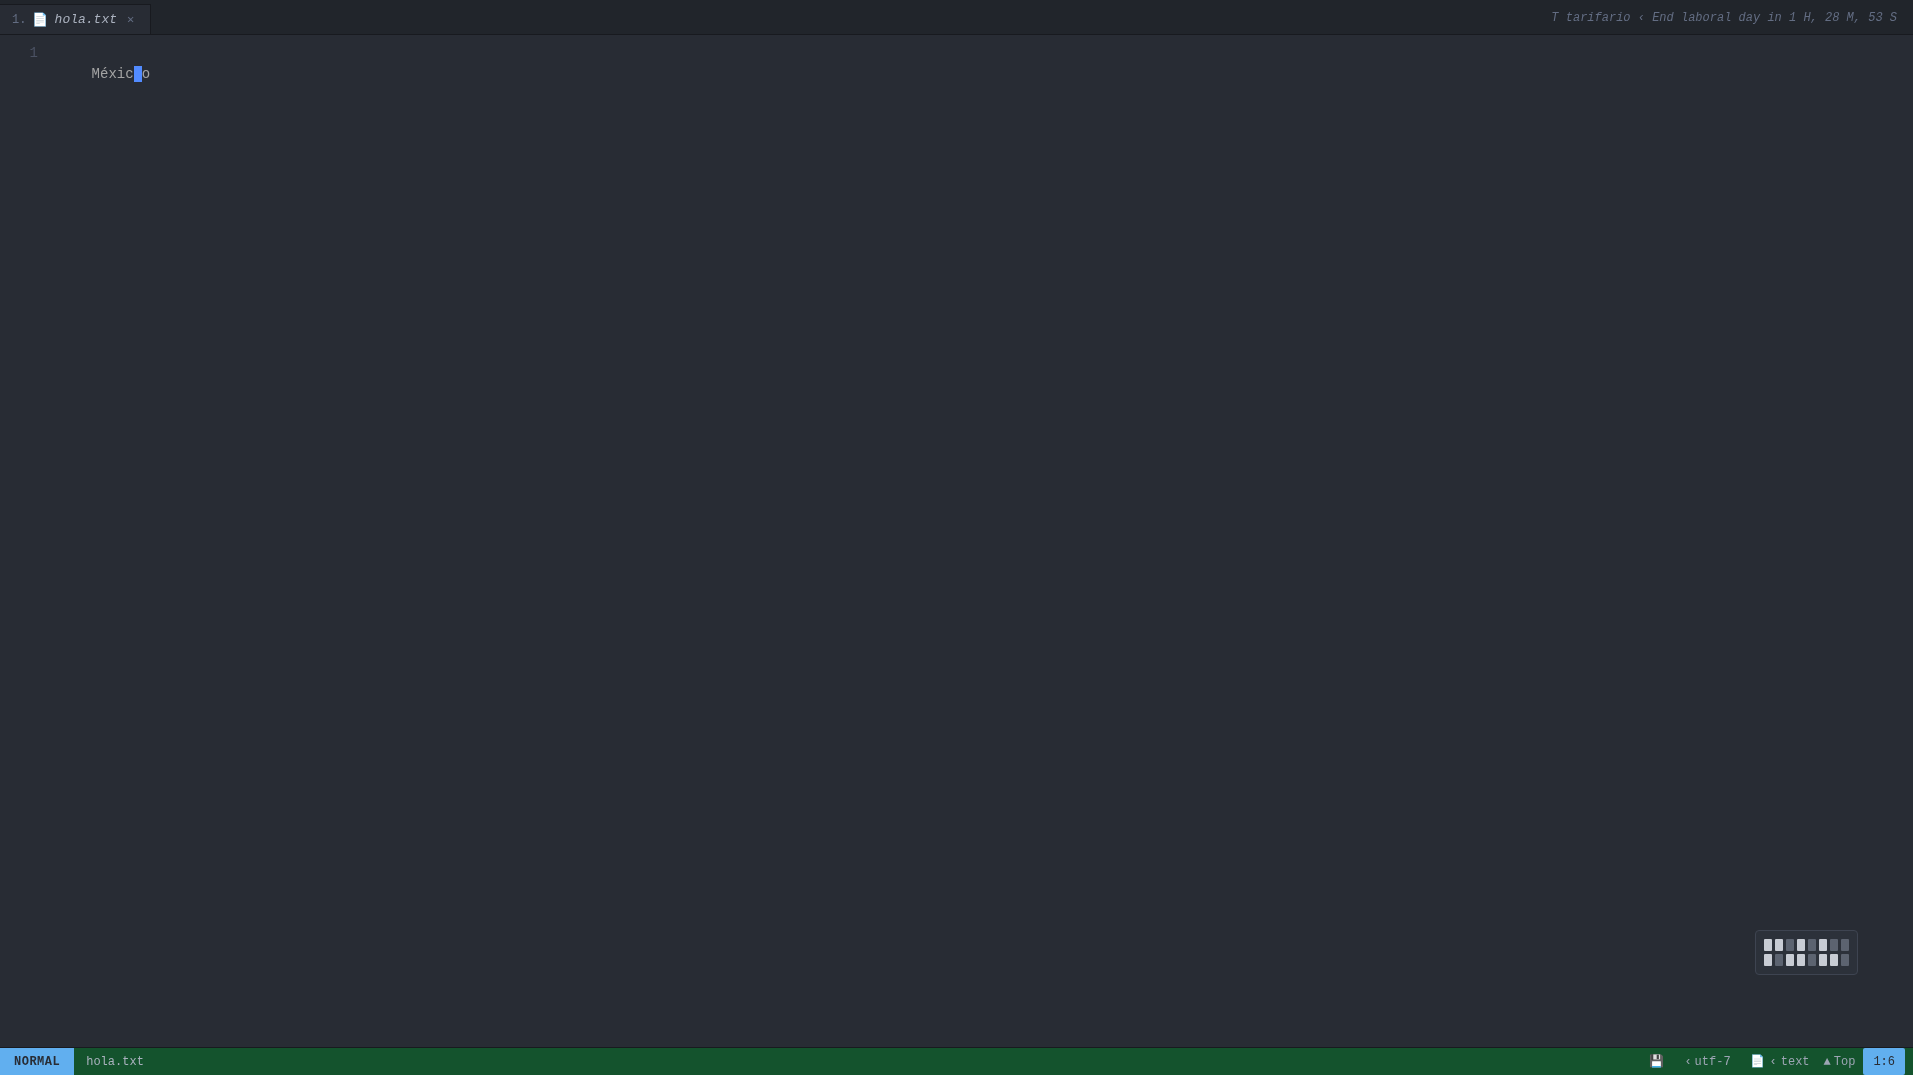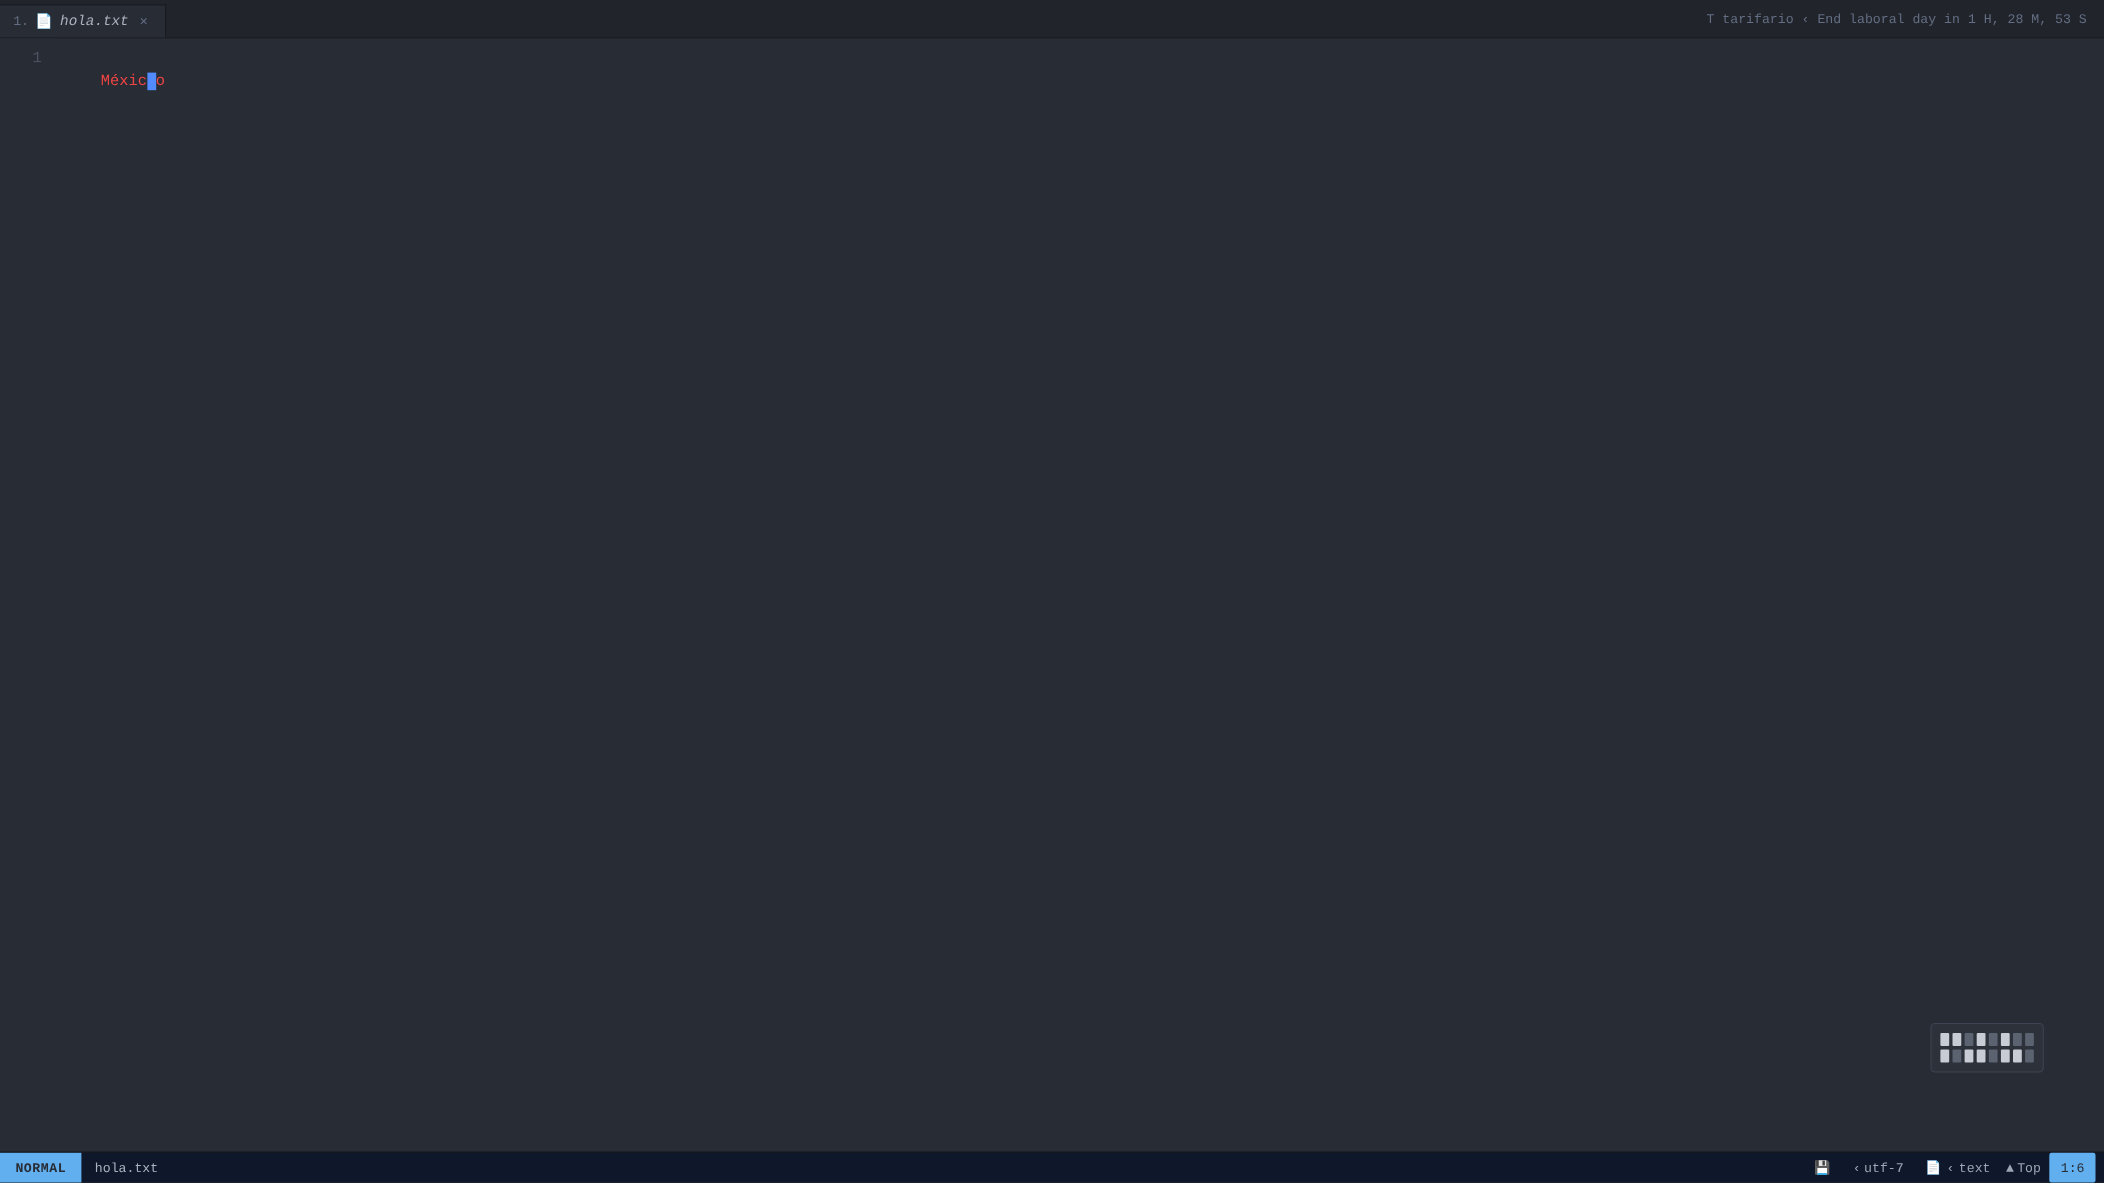--- a/index.html
+++ b/index.html
@@ -71,20 +71,21 @@
       position: absolute;
       top: 0;
       right: 0;
       height: 35px;
       display: flex;
       align-items: center;
       padding-right: 16px;
       font-size: 12px;
       color: #636d83;
       gap: 4px;
+      font-style: italic;
     }
 
     
     .editor-area {
       display: flex;
       height: calc(100% - 35px - 28px);
       background-color: #282c34;
     }
 
     
@@ -101,21 +102,21 @@
       flex-shrink: 0;
     }
 
     
     .editor-content {
       flex: 1;
       padding-top: 8px;
       padding-left: 8px;
       font-size: 14px;
       line-height: 21px;
-      color: #ef4444;
+      color: #a3a3a3;
       white-space: pre;
     }
 
     .cursor {
       display: inline-block;
       width: 8px;
       height: 16px;
       background-color: #528bff;
       vertical-align: text-bottom;
       animation: blink 1s step-end infinite;
@@ -126,21 +127,21 @@
       50% { opacity: 0; }
     }
 
     
     .status-bar {
       position: absolute;
       bottom: 0;
       left: 0;
       right: 0;
       height: 28px;
-      background-color: #0f172a;
+      background-color: #14532d;
       display: flex;
       align-items: center;
       font-size: 12px;
       color: #9da5b4;
       border-top: 1px solid #181a1f;
     }
 
     .status-mode {
       background-color: #61afef;
       color: #282c34;

